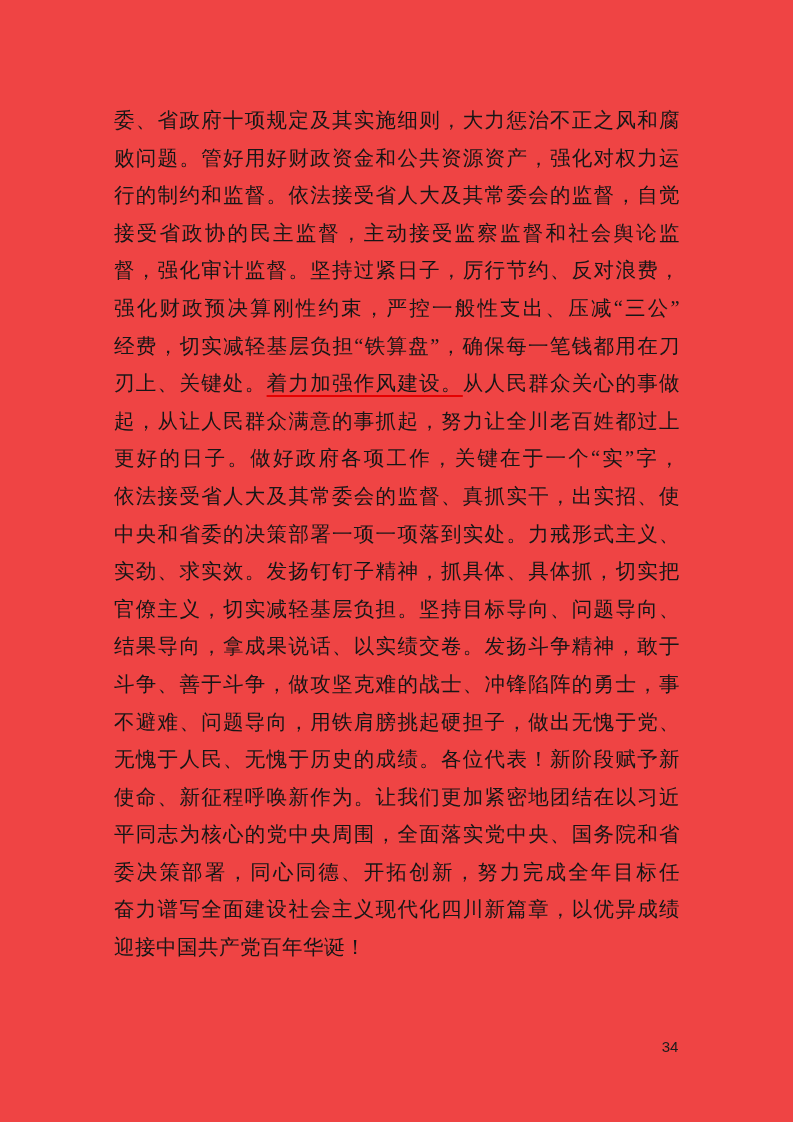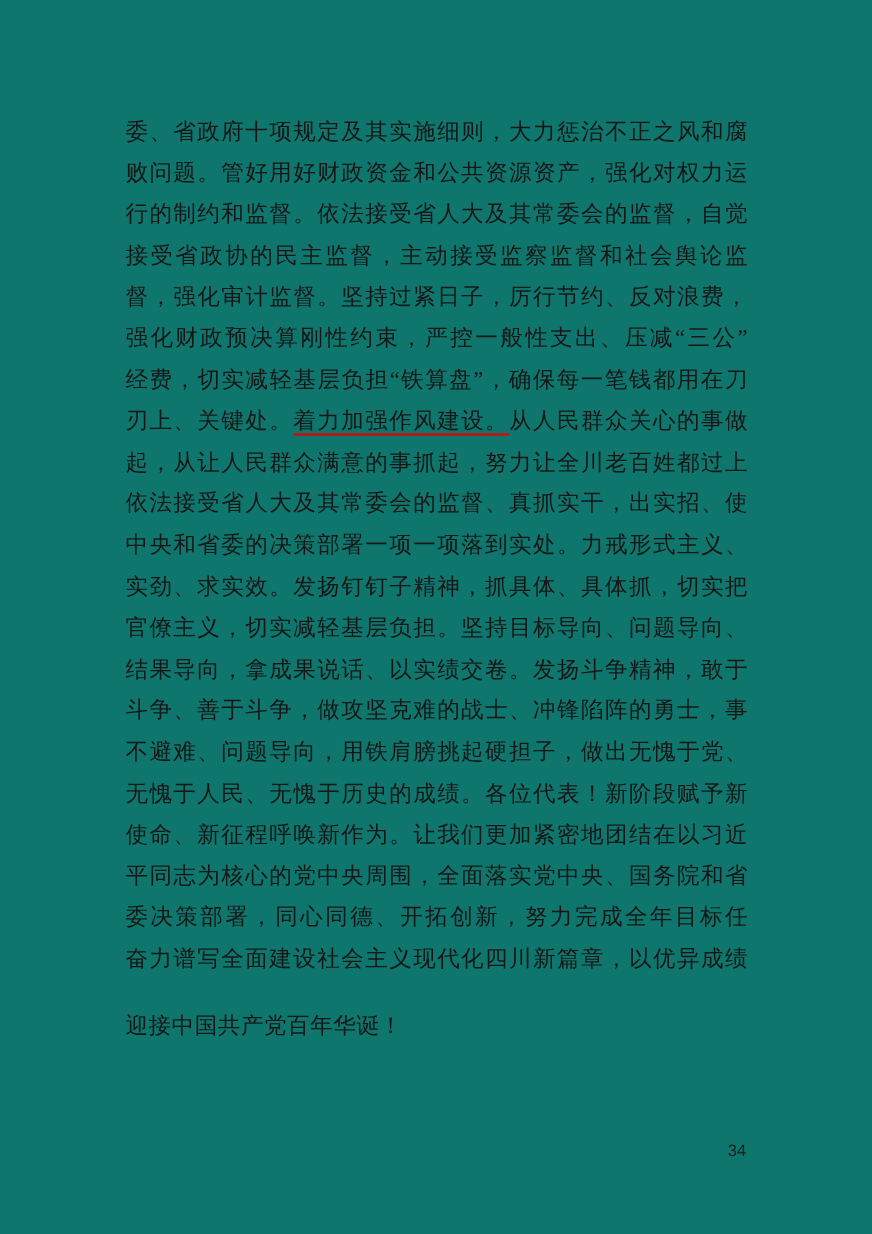--- a/index.html
+++ b/index.html
@@ -4,21 +4,21 @@
 <style>
   html, body {
     margin: 0;
     padding: 0;
     background: #ffffff;
   }
   .page {
     position: relative;
     width: 793px;
     height: 1122px;
-    background: #0f766e;
+    background: #ef4444;
     overflow: hidden;
     font-family: "Liberation Serif", "DejaVu Serif", serif;
   }
   .text-block {
     position: absolute;
     left: 114px;
     top: 102px;
     width: 566px;
     font-size: 20.5px;
     line-height: 37.6px;
@@ -28,21 +28,20 @@
   .line {
     height: 37.6px;
     text-align: justify;
     text-align-last: justify;
     text-justify: inter-character;
     white-space: normal;
     overflow: hidden;
   }
   .line.no-justify {
     text-align-last: left;
-    margin-top: 24px;
   }
   .u {
     text-decoration-line: underline;
     text-decoration-thickness: 2px;
     text-underline-offset: 5px;
   }
   .page-number {
     position: absolute;
     left: 655px;
     top: 1038px;
@@ -60,20 +59,21 @@
   <div class="text-block" id="lines" style="color: rgb(22, 22, 22);">
       <div class="line"><span>委、省政府十项规定及其实施细则，大力惩治不正之风和腐</span></div>
       <div class="line"><span>败问题。管好用好财政资金和公共资源资产，强化对权力运</span></div>
       <div class="line"><span>行的制约和监督。依法接受省人大及其常委会的监督，自觉</span></div>
       <div class="line"><span>接受省政协的民主监督，主动接受监察监督和社会舆论监</span></div>
       <div class="line"><span>督，强化审计监督。坚持过紧日子，厉行节约、反对浪费，</span></div>
       <div class="line"><span>强化财政预决算刚性约束，严控一般性支出、压减“三公”</span></div>
       <div class="line"><span>经费，切实减轻基层负担“铁算盘”，确保每一笔钱都用在刀</span></div>
       <div class="line"><span>刃上、关键处。</span><span class="u" style="text-decoration-color: rgb(230, 0, 0);">着力加强作风建设。</span><span>从人民群众关心的事做</span></div>
       <div class="line"><span>起，从让人民群众满意的事抓起，努力让全川老百姓都过上</span></div>
+      <div class="line"><span>更好的日子。做好政府各项工作，关键在于一个“实”字，</span></div>
       <div class="line"><span>依法接受省人大及其常委会的监督、真抓实干，出实招、使</span></div>
       <div class="line"><span>中央和省委的决策部署一项一项落到实处。力戒形式主义、</span></div>
       <div class="line"><span>实劲、求实效。发扬钉钉子精神，抓具体、具体抓，切实把</span></div>
       <div class="line"><span>官僚主义，切实减轻基层负担。坚持目标导向、问题导向、</span></div>
       <div class="line"><span>结果导向，拿成果说话、以实绩交卷。发扬斗争精神，敢于</span></div>
       <div class="line"><span>斗争、善于斗争，做攻坚克难的战士、冲锋陷阵的勇士，事</span></div>
       <div class="line"><span>不避难、问题导向，用铁肩膀挑起硬担子，做出无愧于党、</span></div>
       <div class="line"><span>无愧于人民、无愧于历史的成绩。各位代表！新阶段赋予新</span></div>
       <div class="line"><span>使命、新征程呼唤新作为。让我们更加紧密地团结在以习近</span></div>
       <div class="line"><span>平同志为核心的党中央周围，全面落实党中央、国务院和省</span></div>

